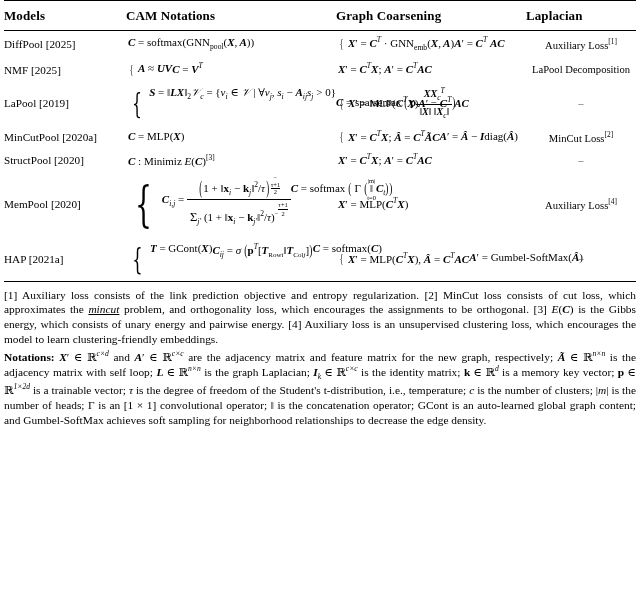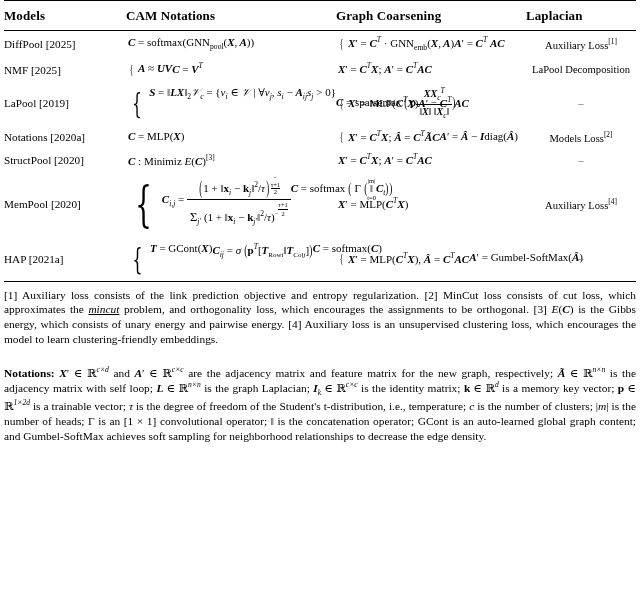--- a/index.html
+++ b/index.html
@@ -228,37 +228,37 @@
             <div class="rows">
               <div><span class="math"><span class="bi">X</span><span class="rm">′</span> = <span class="rm">MLP</span>(<span class="bi">C</span><sup class="mi">T</sup><span class="bi">X</span>)</span></div>
               <div><span class="math"><span class="bi">A</span><span class="rm">′</span> = <span class="bi">C</span><sup class="mi">T</sup> <span class="bi">AC</span></span></div>
             </div>
           </div>
         </td>
         <td class="notatcell dash">–</td>
       </tr>
 
       <tr>
-        <td class="modelcell">Notations [2020a]</td>
+        <td class="modelcell">MinCutPool [2020a]</td>
         <td class="camcell">
           <span class="math"><span class="bi">C</span> = <span class="rm">MLP</span>(<span class="bi">X</span>)</span>
         </td>
         <td class="coarsecell">
           <div class="braced">
             <div class="brace">
                 <span>{</span>
               </div>
             <div class="rows">
               <div><span class="math"><span class="bi">X</span><span class="rm">′</span> = <span class="bi">C</span><sup class="mi">T</sup><span class="bi">X</span>;&nbsp;<span class="bi">Â</span> = <span class="bi">C</span><sup class="mi">T</sup><span class="bi">ÃC</span></span></div>
               <div><span class="math"><span class="bi">A</span><span class="rm">′</span> = <span class="bi">Â</span> − <span class="bi">I</span><span class="rm">diag</span>(<span class="bi">Â</span>)</span></div>
             </div>
           </div>
         </td>
         <td class="notatcell">
-          <span>Models Loss</span><sup class="ft">[2]</sup>
+          <span>MinCut Loss</span><sup class="ft">[2]</sup>
         </td>
       </tr>
 
       <tr>
         <td class="modelcell">StructPool [2020]</td>
         <td class="camcell">
           <span class="math"><span class="bi">C</span> : <span class="rm">Minimiz</span> <span class="mi">E</span>(<span class="bi">C</span>)</span><sup class="ft">[3]</sup>
         </td>
         <td class="coarsecell">
           <span class="math"><span class="bi">X</span><span class="rm">′</span> = <span class="bi">C</span><sup class="mi">T</sup><span class="bi">X</span>;&nbsp;<span class="bi">A</span><span class="rm">′</span> = <span class="bi">C</span><sup class="mi">T</sup><span class="bi">AC</span></span>
@@ -329,17 +329,17 @@
         </td>
         <td class="notatcell dash">–</td>
       </tr>
 
     </tbody>
   </table>
 
   <div class="notes">
     <p><span>[1] Auxiliary loss consists of the link prediction objective and entropy regularization. [2] MinCut loss consists of cut loss, which approximates the </span><span class="it">mincut</span><span> problem, and orthogonality loss, which encourages the assignments to be orthogonal. [3] </span><span class="math"><span class="mi">E</span>(<span class="bi">C</span>)</span><span> is the Gibbs energy, which consists of unary energy and pairwise energy. [4] Auxiliary loss is an unsupervised clustering loss, which encourages the model to learn clustering-friendly embeddings.</span></p>
 
-    <p style="margin-top:18px"><span class="bold">Notations:</span>
+    <p style="margin-top:2px"><span class="bold">Notations:</span>
       <span class="math"><span class="bi">X</span><span class="rm">′</span> ∈ <span class="blackboard">ℝ</span><sup class="mi">c×d</sup></span><span> and </span><span class="math"><span class="bi">A</span><span class="rm">′</span> ∈ <span class="blackboard">ℝ</span><sup class="mi">c×c</sup></span><span> are the adjacency matrix and feature matrix for the new graph, respectively; </span><span class="math"><span class="bi">Ã</span> ∈ <span class="blackboard">ℝ</span><sup class="mi">n×n</sup></span><span> is the adjacency matrix with self loop; </span><span class="math"><span class="bi">L</span> ∈ <span class="blackboard">ℝ</span><sup class="mi">n×n</sup></span><span> is the graph Laplacian; </span><span class="math"><span class="bi">I</span><sub class="mi">k</sub> ∈ <span class="blackboard">ℝ</span><sup class="mi">c×c</sup></span><span> is the identity matrix; </span><span class="math"><span class="bu">k</span> ∈ <span class="blackboard">ℝ</span><sup class="mi">d</sup></span><span> is a memory key vector; </span><span class="math"><span class="bu">p</span> ∈ <span class="blackboard">ℝ</span><sup class="mi">1×2d</sup></span><span> is a trainable vector; </span><span class="math"><span class="mi">τ</span></span><span> is the degree of freedom of the Student's t-distribution, i.e., temperature; </span><span class="math"><span class="mi">c</span></span><span> is the number of clusters; </span><span class="math">|<span class="mi">m</span>|</span><span> is the number of heads; </span><span class="math"><span class="rm">Γ</span></span><span> is an </span><span class="math">[1 × 1]</span><span> convolutional operator; </span><span class="math">‖</span><span> is the concatenation operator; </span><span class="math rm">GCont</span><span> is an auto-learned global graph content; and </span><span class="math rm">Gumbel-SoftMax</span><span> achieves soft sampling for neighborhood relationships to decrease the edge density.</span></p>
   </div>
 
 </div>
 
 </body></html>

